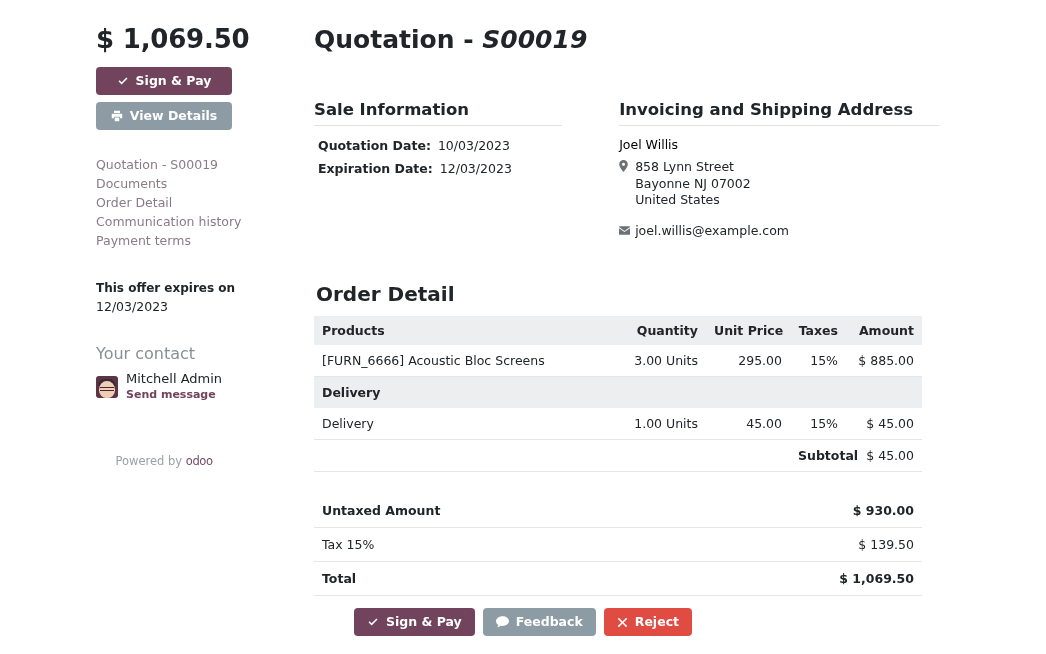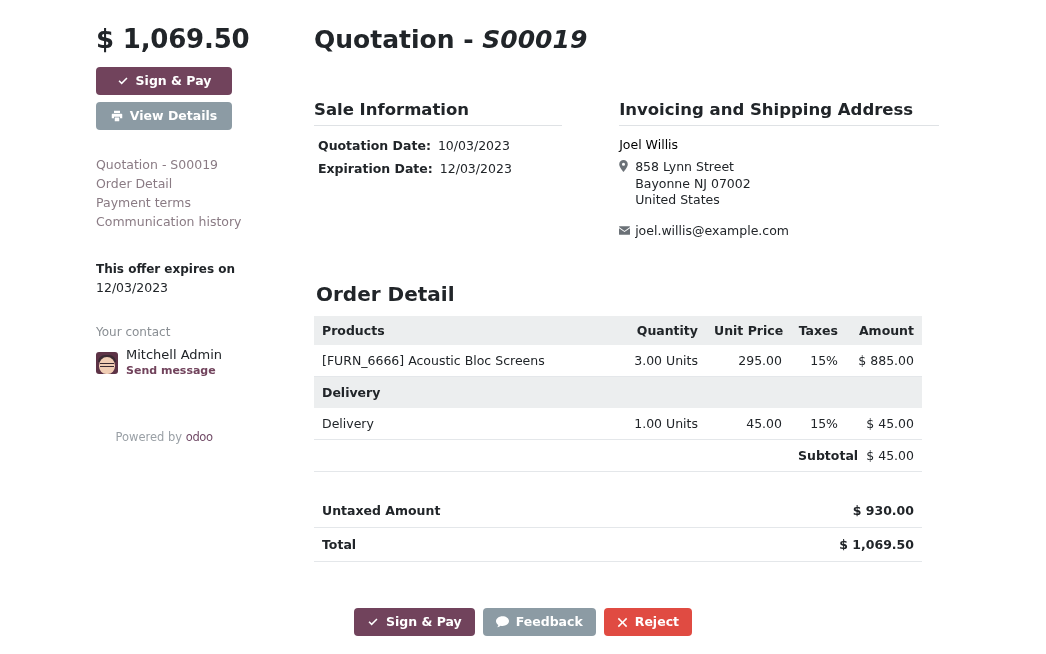--- a/index.html
+++ b/index.html
@@ -70,21 +70,21 @@
     line-height: 17px;
   }
   .expire-date {
     font-size: 12.5px;
     color: #212529;
     line-height: 19px;
   }
 
   .contact-block { margin-top: 28px; }
   .contact-label {
-    font-size: 12px;
+    font-size: 16px;
     color: #8a8f94;
     margin-bottom: 8px;
   }
   .contact-row { display: flex; align-items: center; gap: 8px; }
   .avatar {
     width: 22px; height: 22px;
     border-radius: 3px;
     background: #5d3346;
     position: relative;
     overflow: hidden;
@@ -310,23 +310,24 @@
       <span class="ico">
         <svg width="12" height="12" viewBox="0 0 16 16">
             <path fill="#ffffff" d="M4 1h8v3H4zM2 5h12a1 1 0 0 1 1 1v5h-3V9H4v2H1V6a1 1 0 0 1 1-1zm3 5h6v5H5z"></path>
           </svg>
       </span>
       <span>View Details</span>
     </button>
 
     <div class="side-links">
       <a class="side-link">Quotation - S00019</a>
+      <a class="side-link">Documents</a>
       <a class="side-link">Order Detail</a>
+      <a class="side-link">Communication history</a>
       <a class="side-link">Payment terms</a>
-      <a class="side-link">Communication history</a>
     </div>
 
     <div class="expire-block">
       <div class="expire-title">This offer expires on</div>
       <div class="expire-date">12/03/2023</div>
     </div>
 
     <div class="contact-block">
       <div class="contact-label">Your contact</div>
       <div class="contact-row">
@@ -432,20 +433,24 @@
           <td>$ 45.00</td>
         </tr>
       </tbody>
     </table>
 
     <table class="totals">
       <tbody>
         <tr class="b">
           <td>Untaxed Amount</td>
           <td class="val">$ 930.00</td>
+        </tr>
+        <tr>
+          <td>Tax 15%</td>
+          <td class="val">$ 139.50</td>
         </tr>
         <tr class="b">
           <td>Total</td>
           <td class="val">$ 1,069.50</td>
         </tr>
       </tbody>
     </table>
   </div>
 
   <div class="footer-bar">

